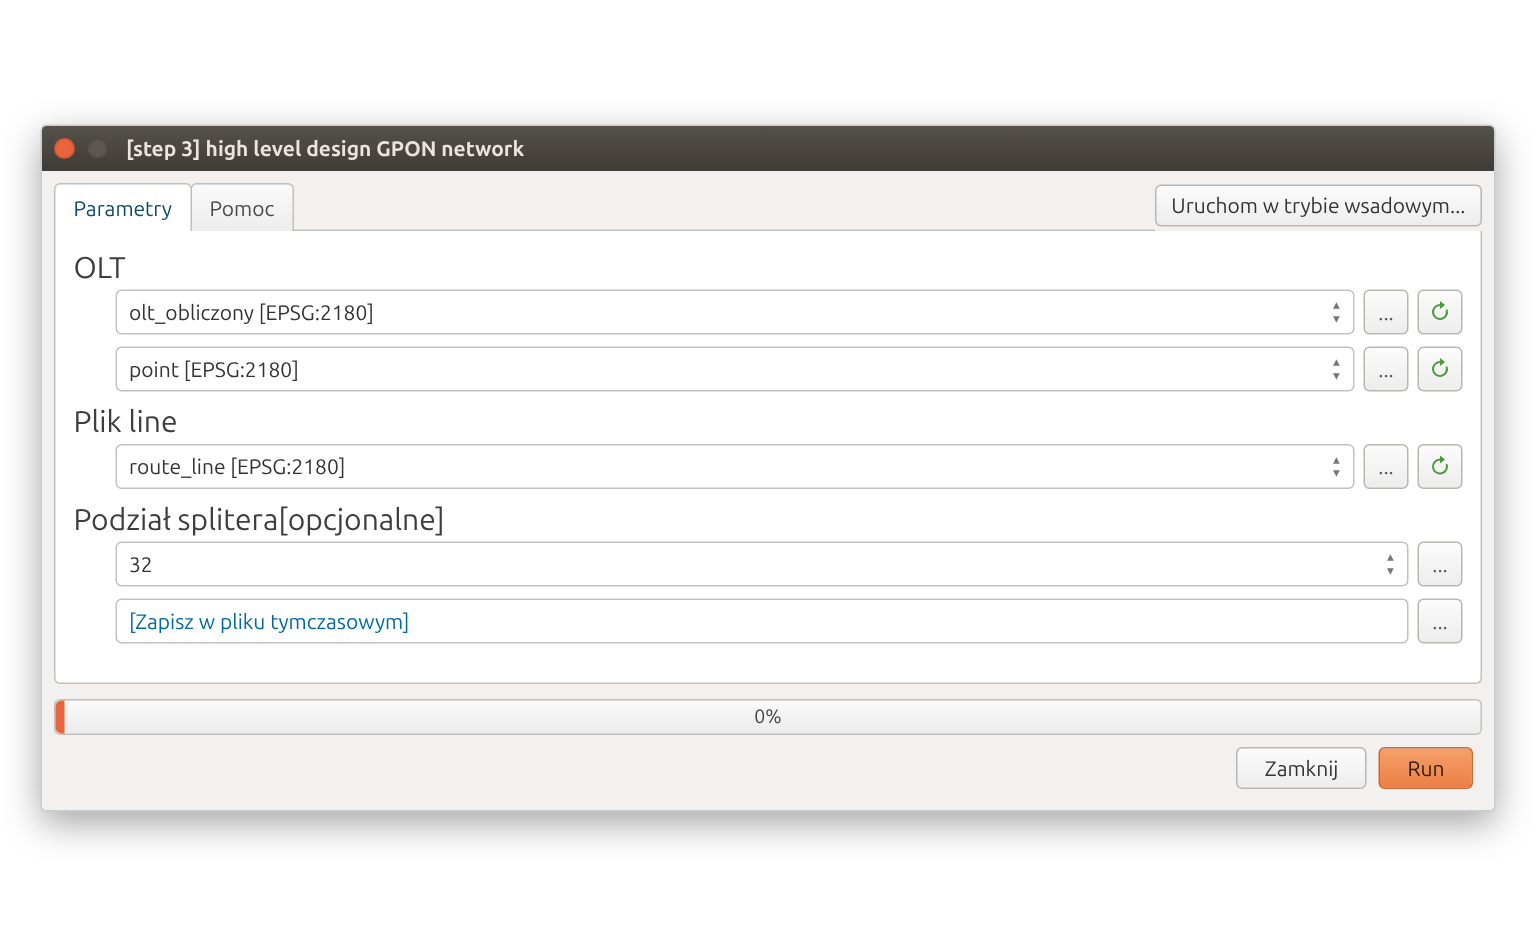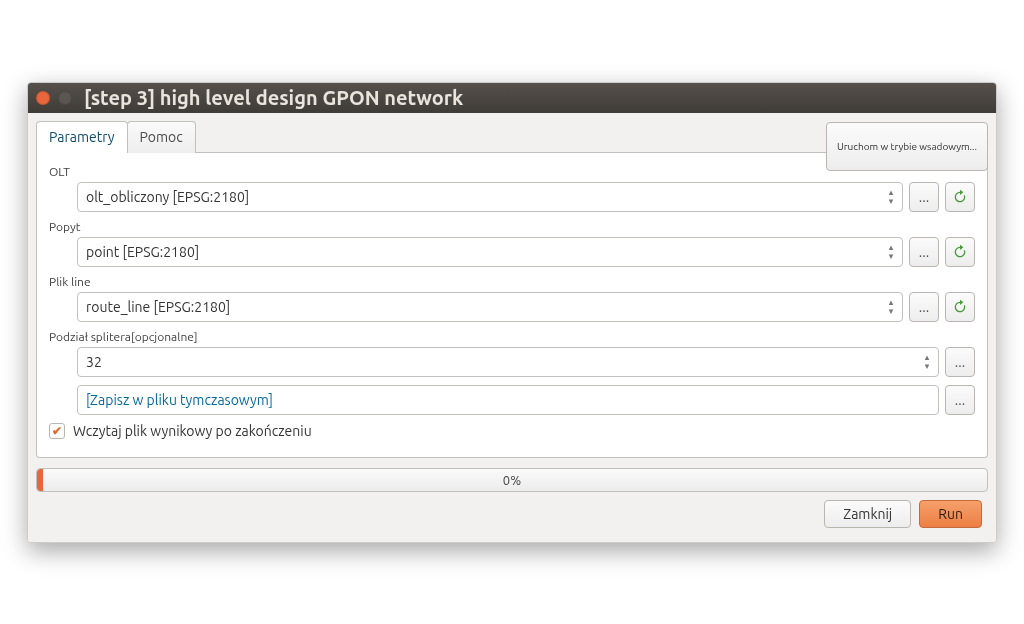--- a/index.html
+++ b/index.html
@@ -4,35 +4,35 @@
 <style>
   * { box-sizing: border-box; font-family: "Ubuntu", "Segoe UI", sans-serif; }
   body { margin: 0; background: #fff; display: flex; align-items: center; justify-content: center; height: 624px; }
   .frame { width: 970px; background: #fff; border: 1px solid #ccc; border-radius: 4px; box-shadow: 0 8px 24px rgba(0,0,0,0.35); overflow: hidden; }
 
   
   .titlebar { display:flex; align-items:center; height:30px; background: linear-gradient(#55504b,#3f3b36); padding:0 8px; gap:8px; }
   .tb-btn { width:14px; height:14px; border-radius:50%; display:inline-block; }
   .tb-close { background:#e9663c; box-shadow: inset 0 0 2px rgba(0,0,0,0.4); }
   .tb-min   { background:#5b5651; box-shadow: inset 0 0 2px rgba(0,0,0,0.4); }
-  .tb-title { color:#e9e5de; font-weight:700; font-size:20px; margin-left:4px; }
+  .tb-title { color:#e9e5de; font-weight:700; font-size:14px; margin-left:4px; }
 
   .content { background:#f2f1f0; padding:8px; }
 
   
   .tabbar { display:flex; align-items:stretch; height:32px; position:relative; }
   .tab { padding:6px 12px; font-size:14px; color:#4a4a4a; border:1px solid #c2c0bd; border-bottom:none; background:linear-gradient(#fafafa,#ededed); margin-right:-1px; border-radius:4px 4px 0 0; cursor:pointer; display:flex; align-items:center; }
   .tab.active { background:#fff; color:#0c4a6e; position:relative; z-index:2; }
   .tab-spacer { flex:1; border-bottom:1px solid #c2c0bd; }
-  .batch-btn { align-self:flex-start; margin-top:1px; padding:18px 10px; font-size:10px; color:#333; background:linear-gradient(#fbfbfb,#ededed); border:1px solid #b9b6b2; border-radius:4px; cursor:pointer; white-space:nowrap; }
+  .batch-btn { align-self:flex-start; margin-top:1px; padding:5px 10px; font-size:14px; color:#333; background:linear-gradient(#fbfbfb,#ededed); border:1px solid #b9b6b2; border-radius:4px; cursor:pointer; white-space:nowrap; }
 
   .panel { background:#fff; border:1px solid #c2c0bd; border-top:none; padding:12px 12px 18px; border-radius:0 0 4px 4px; }
 
   .fld { margin-bottom:8px; }
-  .lbl { font-size:12px; color:#3d3d3d; margin-bottom:4px; display:block; }
+  .lbl { font-size:20px; color:#3d3d3d; margin-bottom:4px; display:block; }
   .row { display:flex; align-items:stretch; gap:6px;margin-left:28px; }
   .input, .combo { flex:1; height:30px; background:#fff; border:1px solid #c3c1be; border-radius:4px; padding:0 8px; font-size:14px; color:#333; display:flex; align-items:center; position:relative; }
   .placeholder-grey { color:#0369a1; }
   .spinner-arrows { position:absolute; right:4px; top:0; bottom:0; width:14px; display:flex; flex-direction:column; justify-content:center; color:#777; font-size:9px; line-height:9px; text-align:center; }
   .btn-sq { width:30px; height:30px; background:linear-gradient(#fbfbfb,#ededed); border:1px solid #b9b6b2; border-radius:4px; display:flex; align-items:center; justify-content:center; font-size:14px; color:#555; cursor:pointer; }
   .btn-iter svg { width:16px; height:16px; }
 
   .check-row { display:flex; align-items:center; gap:8px; margin-top:4px; }
   .check { width:16px; height:16px; background:#fff; border:1px solid #b9b6b2; border-radius:3px; display:flex; align-items:center; justify-content:center; }
   .check.checked::after { content:"✔"; color:#e06a2b; font-size:12px; font-weight:700; }
@@ -83,21 +83,20 @@
             </div>
           <div class="btn-sq btn-iter">
             <svg viewBox="0 0 24 24">
                 <path fill="#4a9a3a" d="M12 4a8 8 0 1 0 7.5 5.2l-1.9.7A6 6 0 1 1 12 6v3l5-4-5-4v3z"></path>
               </svg>
           </div>
         </div>
       </div>
 
       <div class="fld">
-        <span class="lbl">Popyt</span>
         <div class="row">
           <div class="combo">
             <span>point [EPSG:2180]</span>
             <span class="spinner-arrows">▴<br>▾</span>
           </div>
           <div class="btn-sq">
               <span>...</span>
             </div>
           <div class="btn-sq btn-iter">
             <svg viewBox="0 0 24 24">
@@ -142,24 +141,20 @@
         <div class="row">
           <div class="input">
             <span class="placeholder-grey">[Zapisz w pliku tymczasowym]</span>
           </div>
           <div class="btn-sq">
               <span>...</span>
             </div>
         </div>
       </div>
 
-      <div class="check-row">
-        <span class="check checked"></span>
-        <span class="check-lbl">Wczytaj plik wynikowy po zakończeniu</span>
-      </div>
 
     </div>
 
     <div class="progress-bar">
       <div class="progress-fill"></div>
       <span>0%</span>
     </div>
 
     <div class="footer">
       <div class="btn"><span>Zamknij</span></div>

